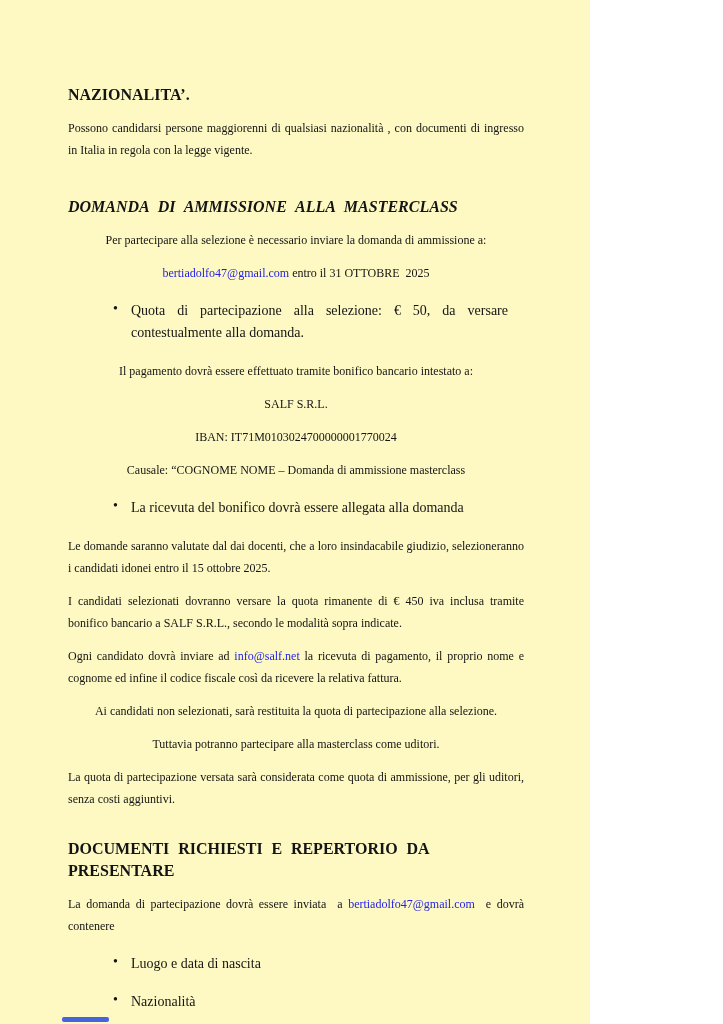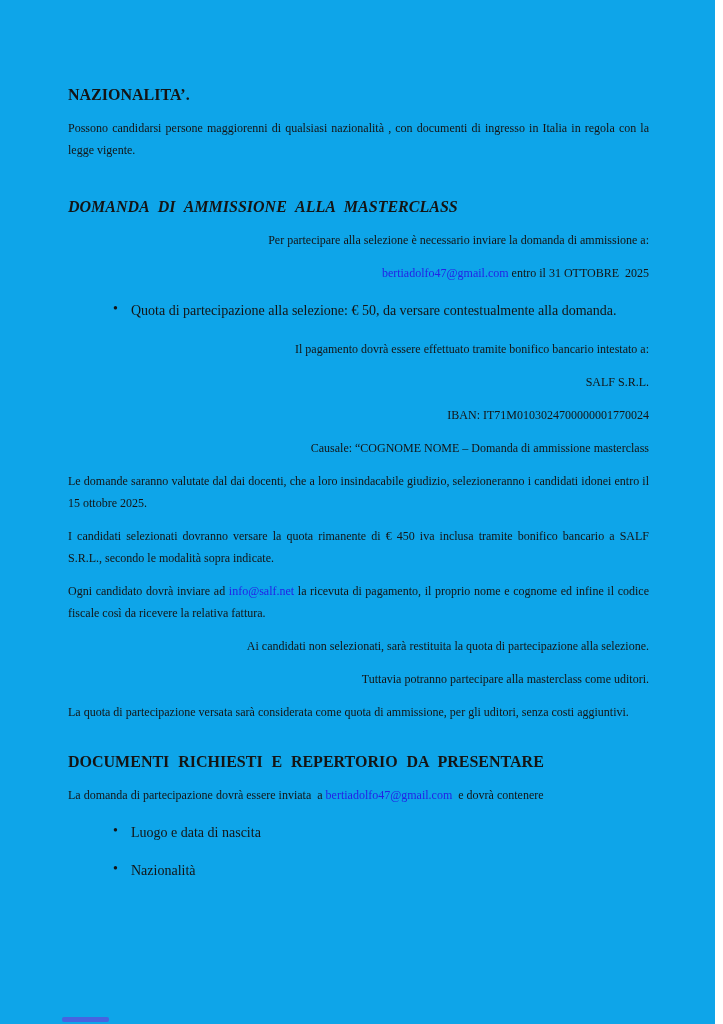--- a/index.html
+++ b/index.html
@@ -10,42 +10,42 @@
   body {
     width: 723px;
     height: 1024px;
     overflow: hidden;
     position: relative;
     font-family: "Liberation Serif", "DejaVu Serif", serif;
     color: #141414;
   }
   .page {
     position: relative;
-    width: 715px;
+    width: 590px;
     height: 1024px;
     box-sizing: border-box;
     padding: 84px 66px 0 68px;
-    background: #0ea5e9;
+    background: #fef9c3;
   }
   .doc-heading {
     font-size: 16px;
     line-height: 22px;
     font-weight: bold;
     word-spacing: 0.30em;
     margin: 0 0 11px 0;
   }
   .doc-heading.spaced-top { margin-top: 35px; font-style: italic; }
   .doc-heading.spaced-top-lg { margin-top: 28px; }
   p.doc-para {
     font-size: 12px;
     line-height: 22px;
     margin: 0 0 11px 0;
     text-align: justify;
   }
-  p.doc-para.single { text-align: right; }
+  p.doc-para.single { text-align: center; }
   ul.doc-list {
     list-style: none;
     margin: 12px 0 11px 0;
     padding: 0;
   }
   ul.doc-list li {
     position: relative;
     font-size: 14px;
     line-height: 22px;
     padding-left: 47px;
@@ -97,20 +97,23 @@
   </ul>
 
   <p class="doc-para single">Il pagamento dovrà essere effettuato tramite bonifico bancario intestato a:</p>
 
   <p class="doc-para single">SALF S.R.L.</p>
 
   <p class="doc-para single">IBAN: IT71M0103024700000001770024</p>
 
   <p class="doc-para single">Causale: “COGNOME NOME – Domanda di ammissione masterclass</p>
 
+  <ul class="doc-list">
+    <li>La ricevuta del bonifico dovrà essere allegata alla domanda</li>
+  </ul>
 
   <p class="doc-para">Le domande saranno valutate dal dai docenti, che a loro insindacabile giudizio, selezioneranno i candidati idonei entro il 15 ottobre 2025.</p>
 
   <p class="doc-para">I candidati selezionati dovranno versare la quota rimanente di € 450 iva inclusa tramite bonifico bancario a SALF S.R.L., secondo le modalità sopra indicate.</p>
 
   <p class="doc-para">
     <span>Ogni candidato dovrà inviare ad </span><a class="doc-link">info@salf.net</a><span> la ricevuta di pagamento, il proprio nome e cognome ed infine il codice fiscale così da ricevere la relativa fattura.</span>
   </p>
 
   <p class="doc-para single">Ai candidati non selezionati, sarà restituita la quota di partecipazione alla selezione.</p>

